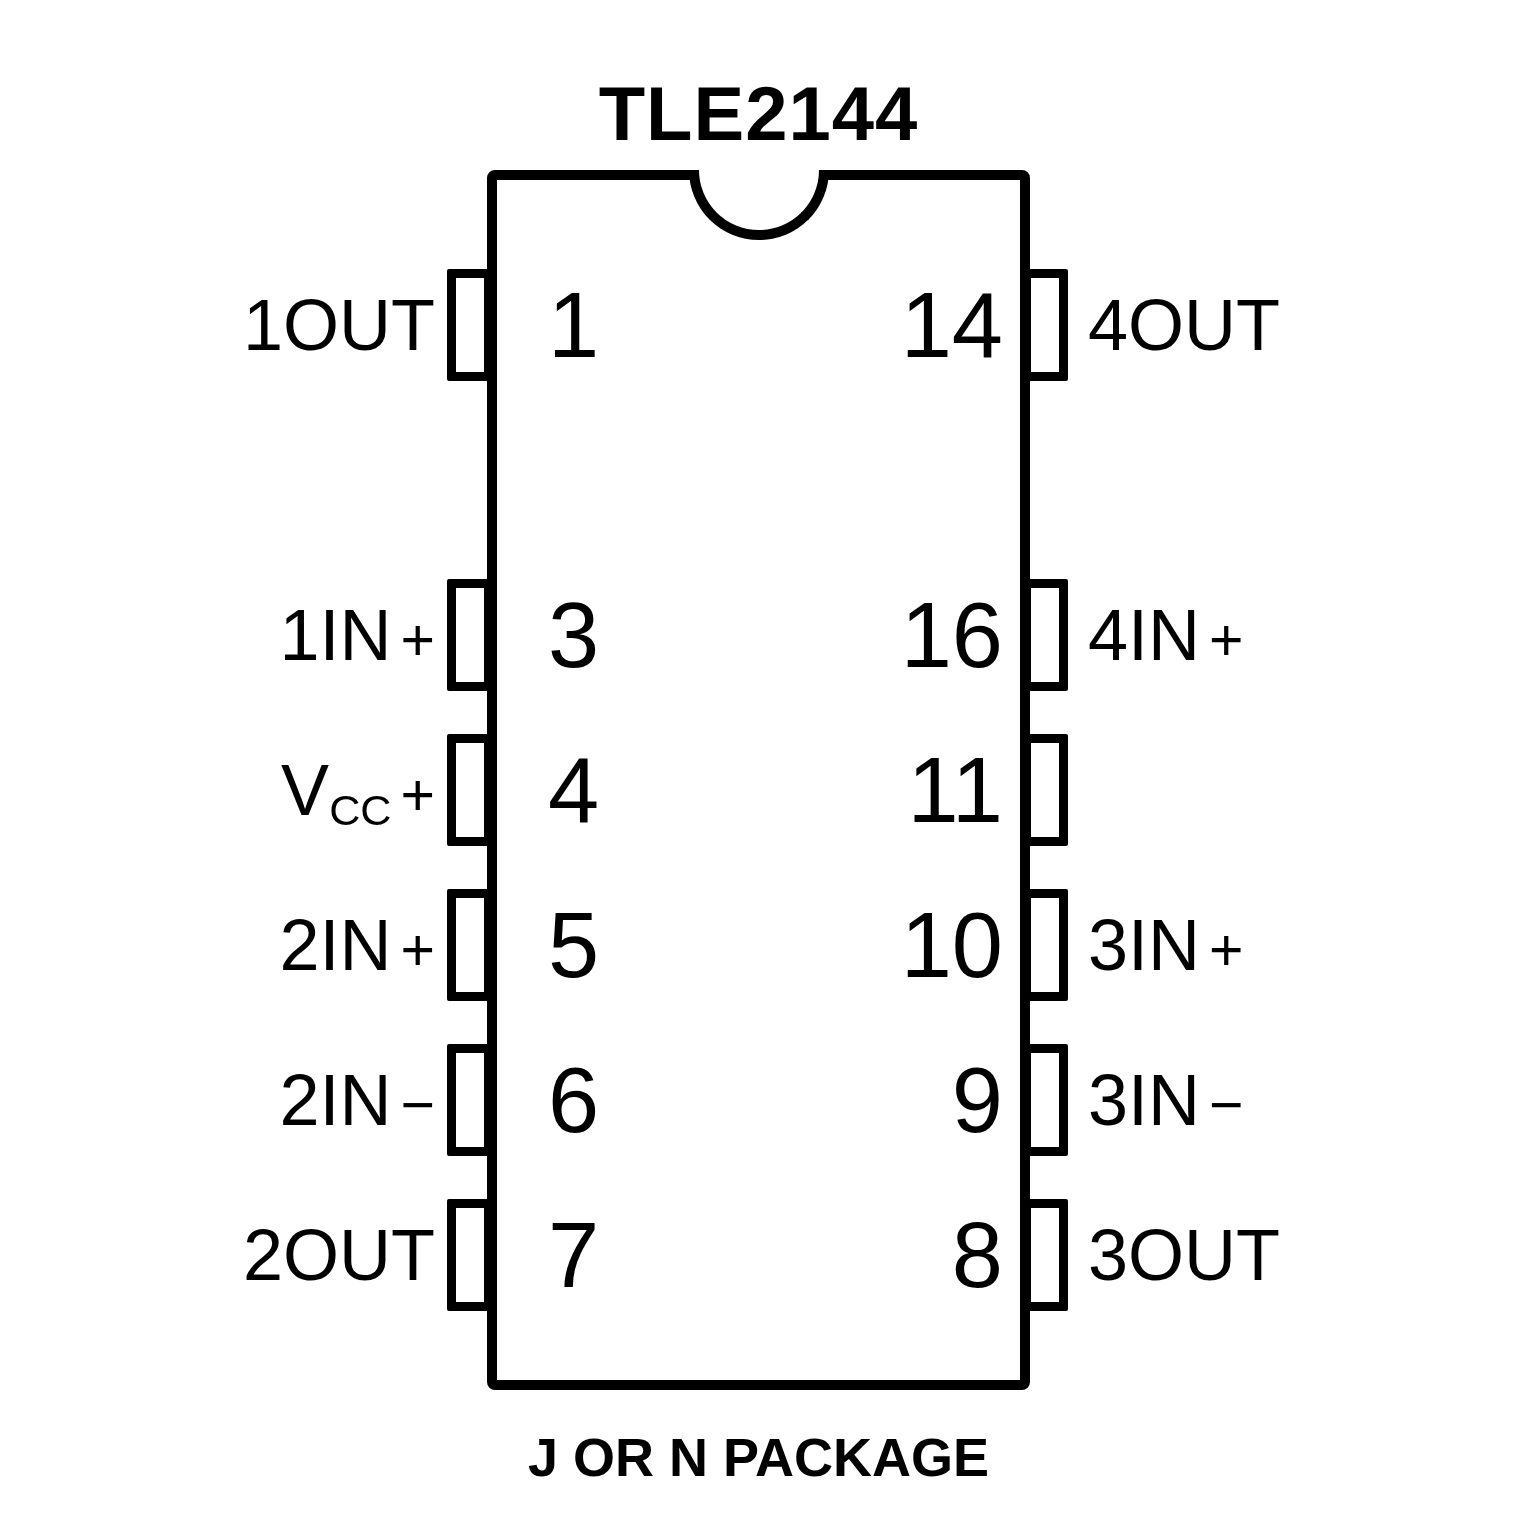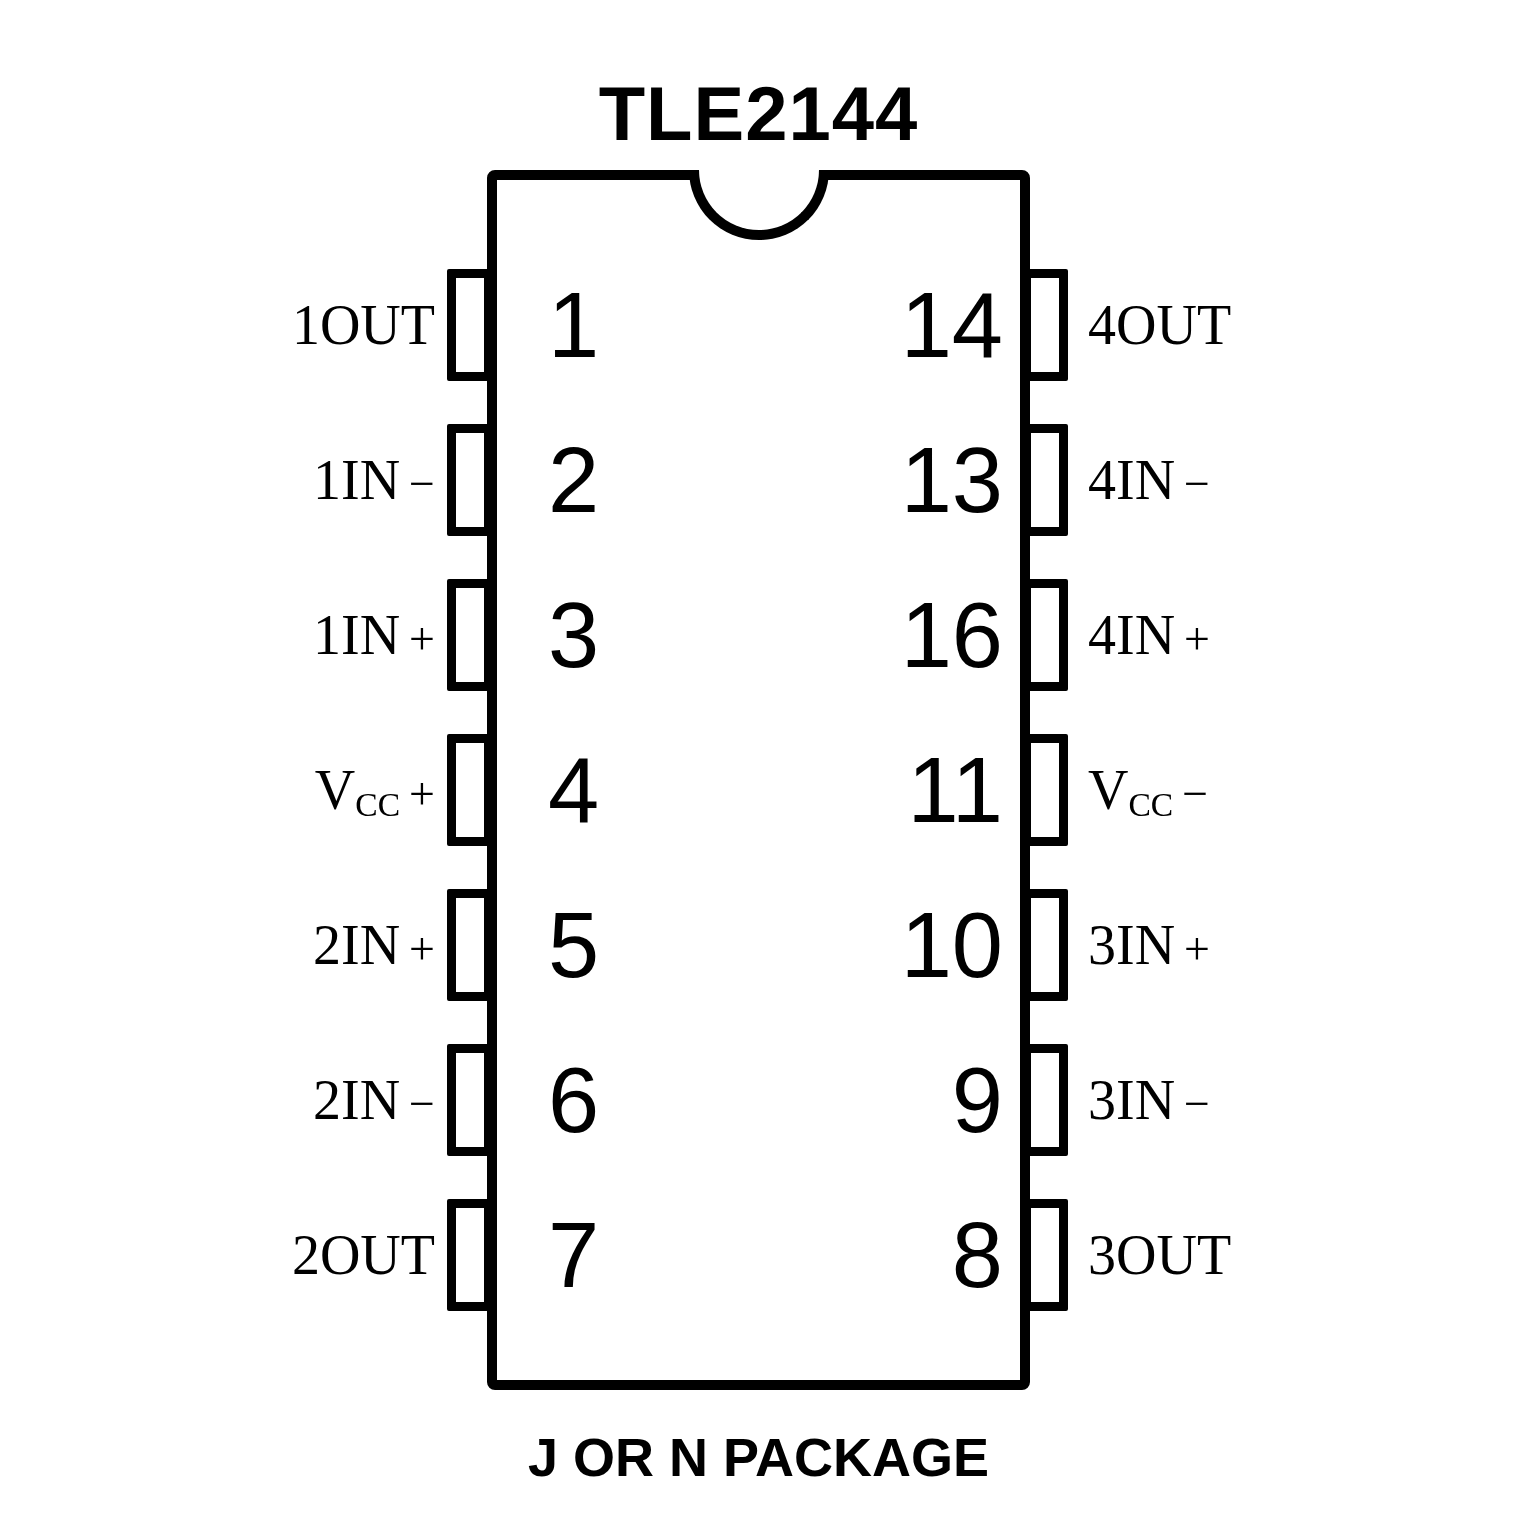--- a/index.html
+++ b/index.html
@@ -86,24 +86,23 @@
   .pin-num {
     position: absolute;
     font-size: 92px;
     line-height: 130px;
     white-space: nowrap;
   }
   .pin-num.left  { left: 548px; }
   .pin-num.right { right: 532px; text-align: left; }
   .pin-label {
     position: absolute;
-    font-size: 56px;
+    font-size: 72px;
     line-height: 130px;
     white-space: nowrap;
-    font-family: Liberation Serif, serif;
   }
   .pin-label.left  { left: 60px; width: 375px; text-align: right; }
   .pin-label.right { left: 1088px; }
   .sub {
     font-size: 0.60em;
     vertical-align: -0.22em;
   }
   .suffix {
     font-size: 0.82em;
     margin-left: 9px;
@@ -123,45 +122,36 @@
 
   <div class="pin-row r0">
     <span class="pin-label left"><span>1OUT</span></span>
     <span class="pin-box left"></span>
     <span class="pin-num left">1</span>
     <span class="pin-num right">14</span>
     <span class="pin-box right"></span>
     <span class="pin-label right"><span>4OUT</span></span>
   </div>
 
-  <div class="pin-row r1">
-    <span class="pin-label left"><span>1IN</span><span class="suffix">−</span></span>
-    <span class="pin-box left"></span>
-    <span class="pin-num left">2</span>
-    <span class="pin-num right">13</span>
-    <span class="pin-box right"></span>
-    <span class="pin-label right"><span>4IN</span><span class="suffix">−</span></span>
-  </div>
 
   <div class="pin-row r2">
     <span class="pin-label left"><span>1IN</span><span class="suffix">+</span></span>
     <span class="pin-box left"></span>
     <span class="pin-num left">3</span>
     <span class="pin-num right">16</span>
     <span class="pin-box right"></span>
     <span class="pin-label right"><span>4IN</span><span class="suffix">+</span></span>
   </div>
 
   <div class="pin-row r3">
     <span class="pin-label left"><span>V</span><span class="sub">CC</span><span class="suffix">+</span></span>
     <span class="pin-box left"></span>
     <span class="pin-num left">4</span>
     <span class="pin-num right">11</span>
     <span class="pin-box right"></span>
-    <span class="pin-label right"><span>V</span><span class="sub">CC</span><span class="suffix">−</span></span>
   </div>
 
   <div class="pin-row r4">
     <span class="pin-label left"><span>2IN</span><span class="suffix">+</span></span>
     <span class="pin-box left"></span>
     <span class="pin-num left">5</span>
     <span class="pin-num right">10</span>
     <span class="pin-box right"></span>
     <span class="pin-label right"><span>3IN</span><span class="suffix">+</span></span>
   </div>

